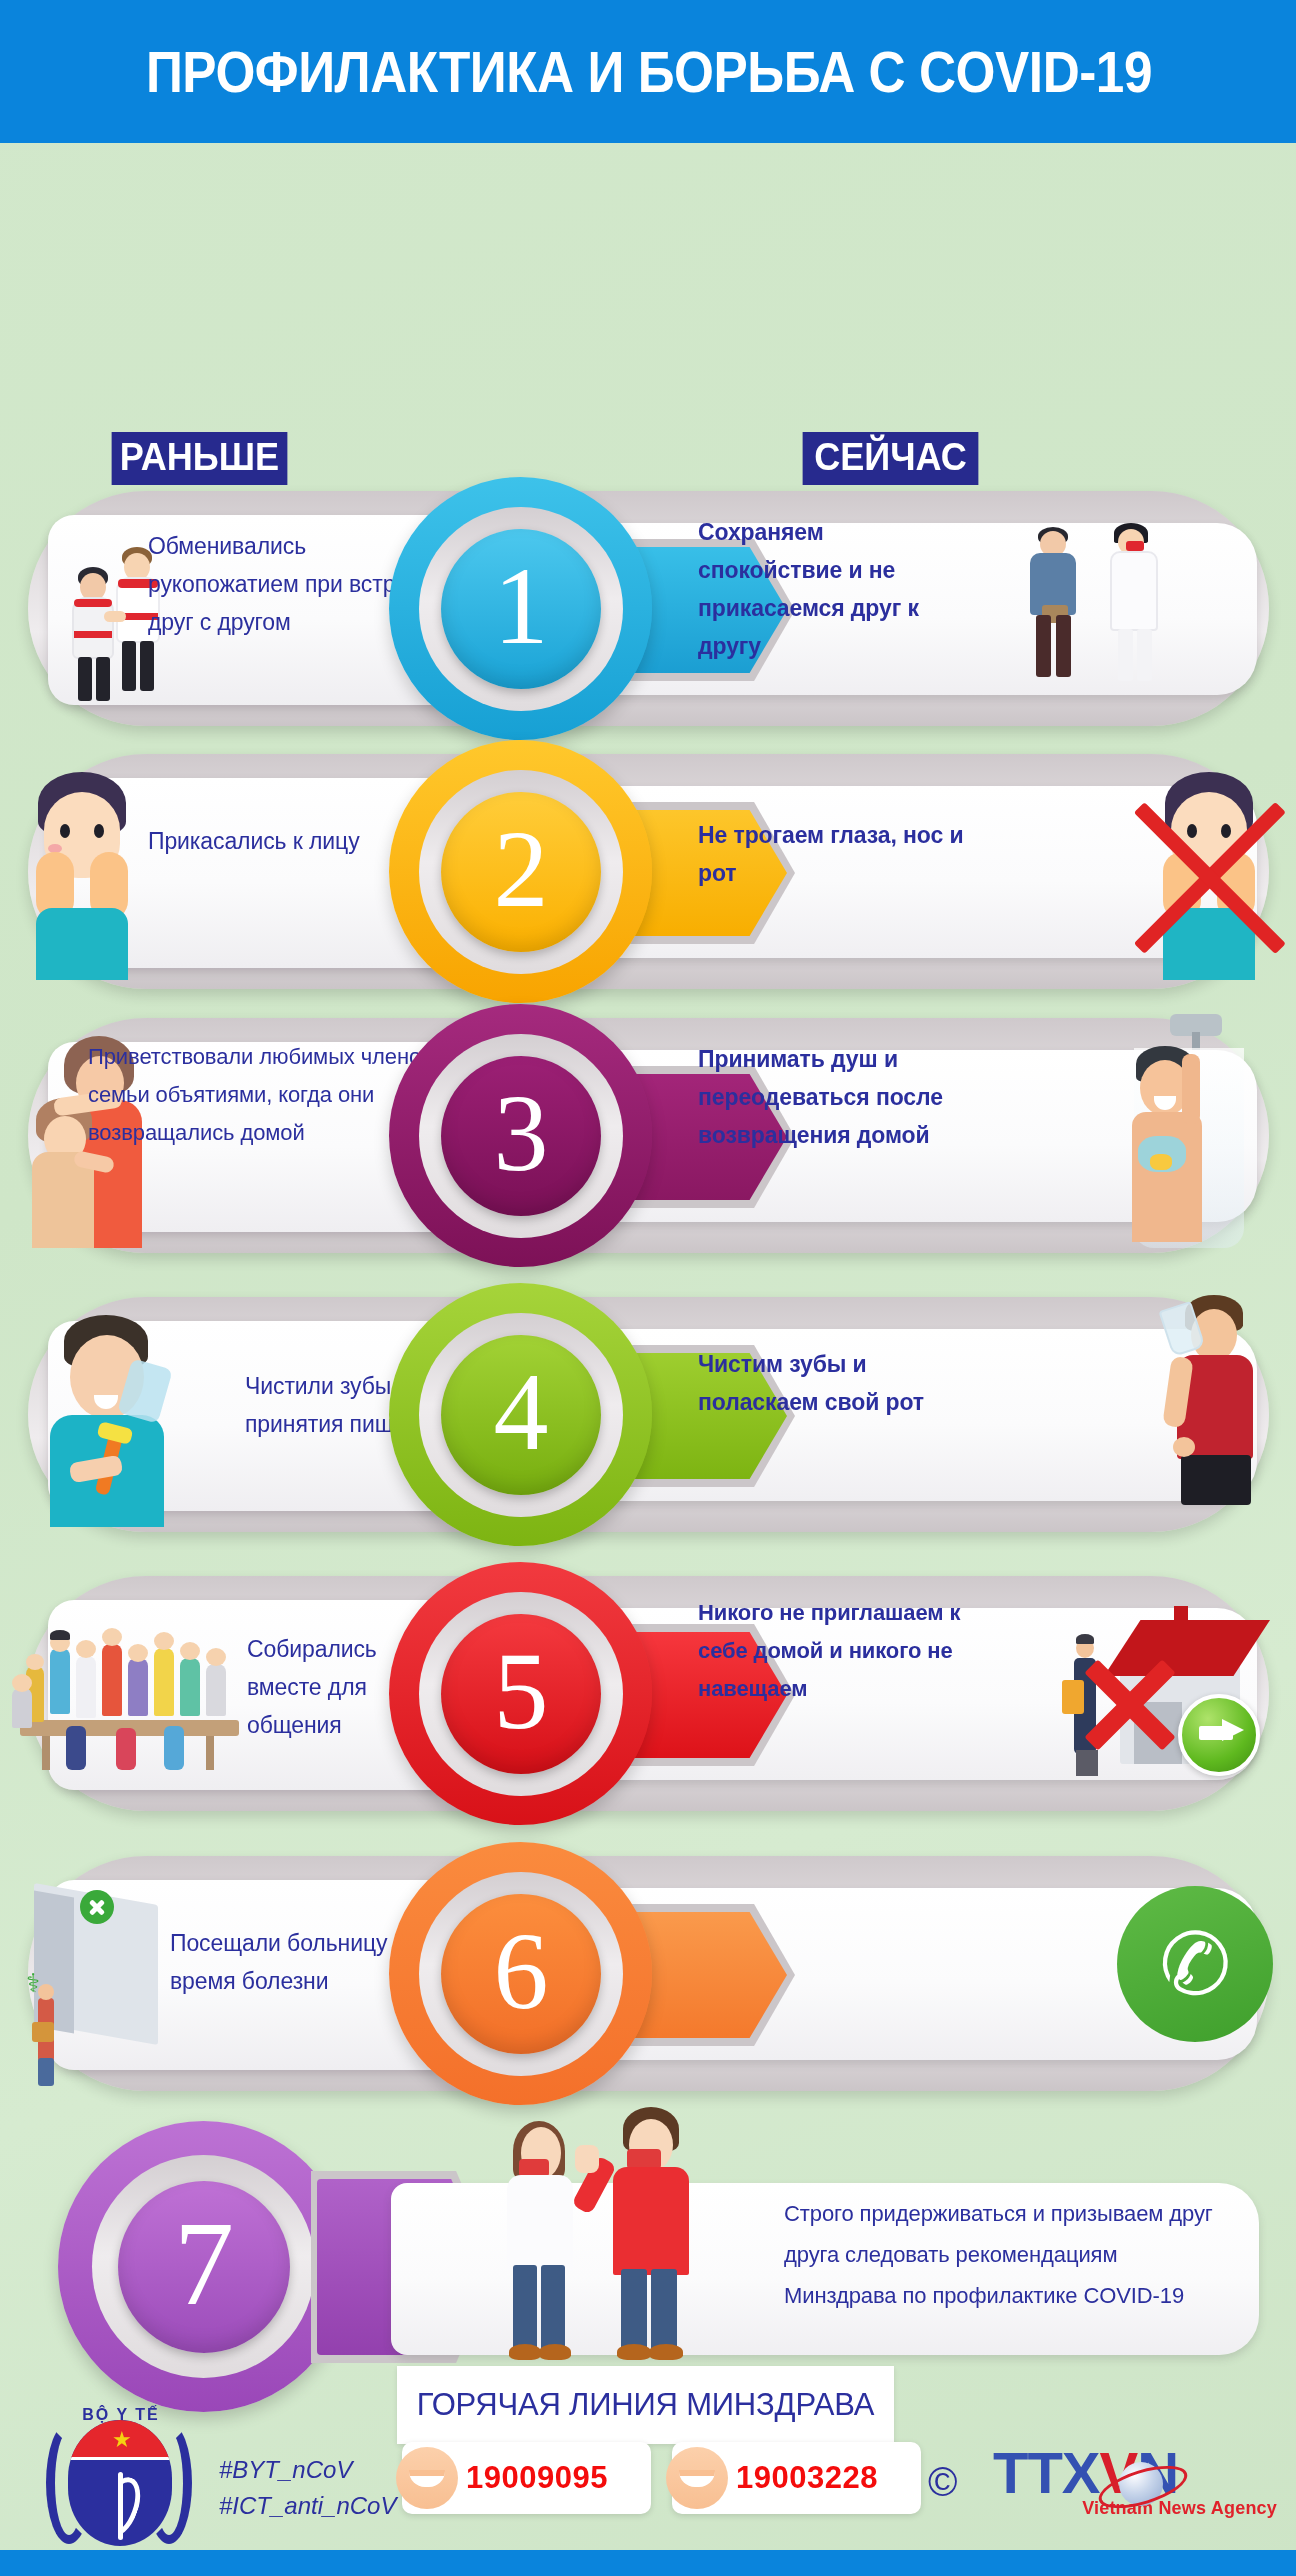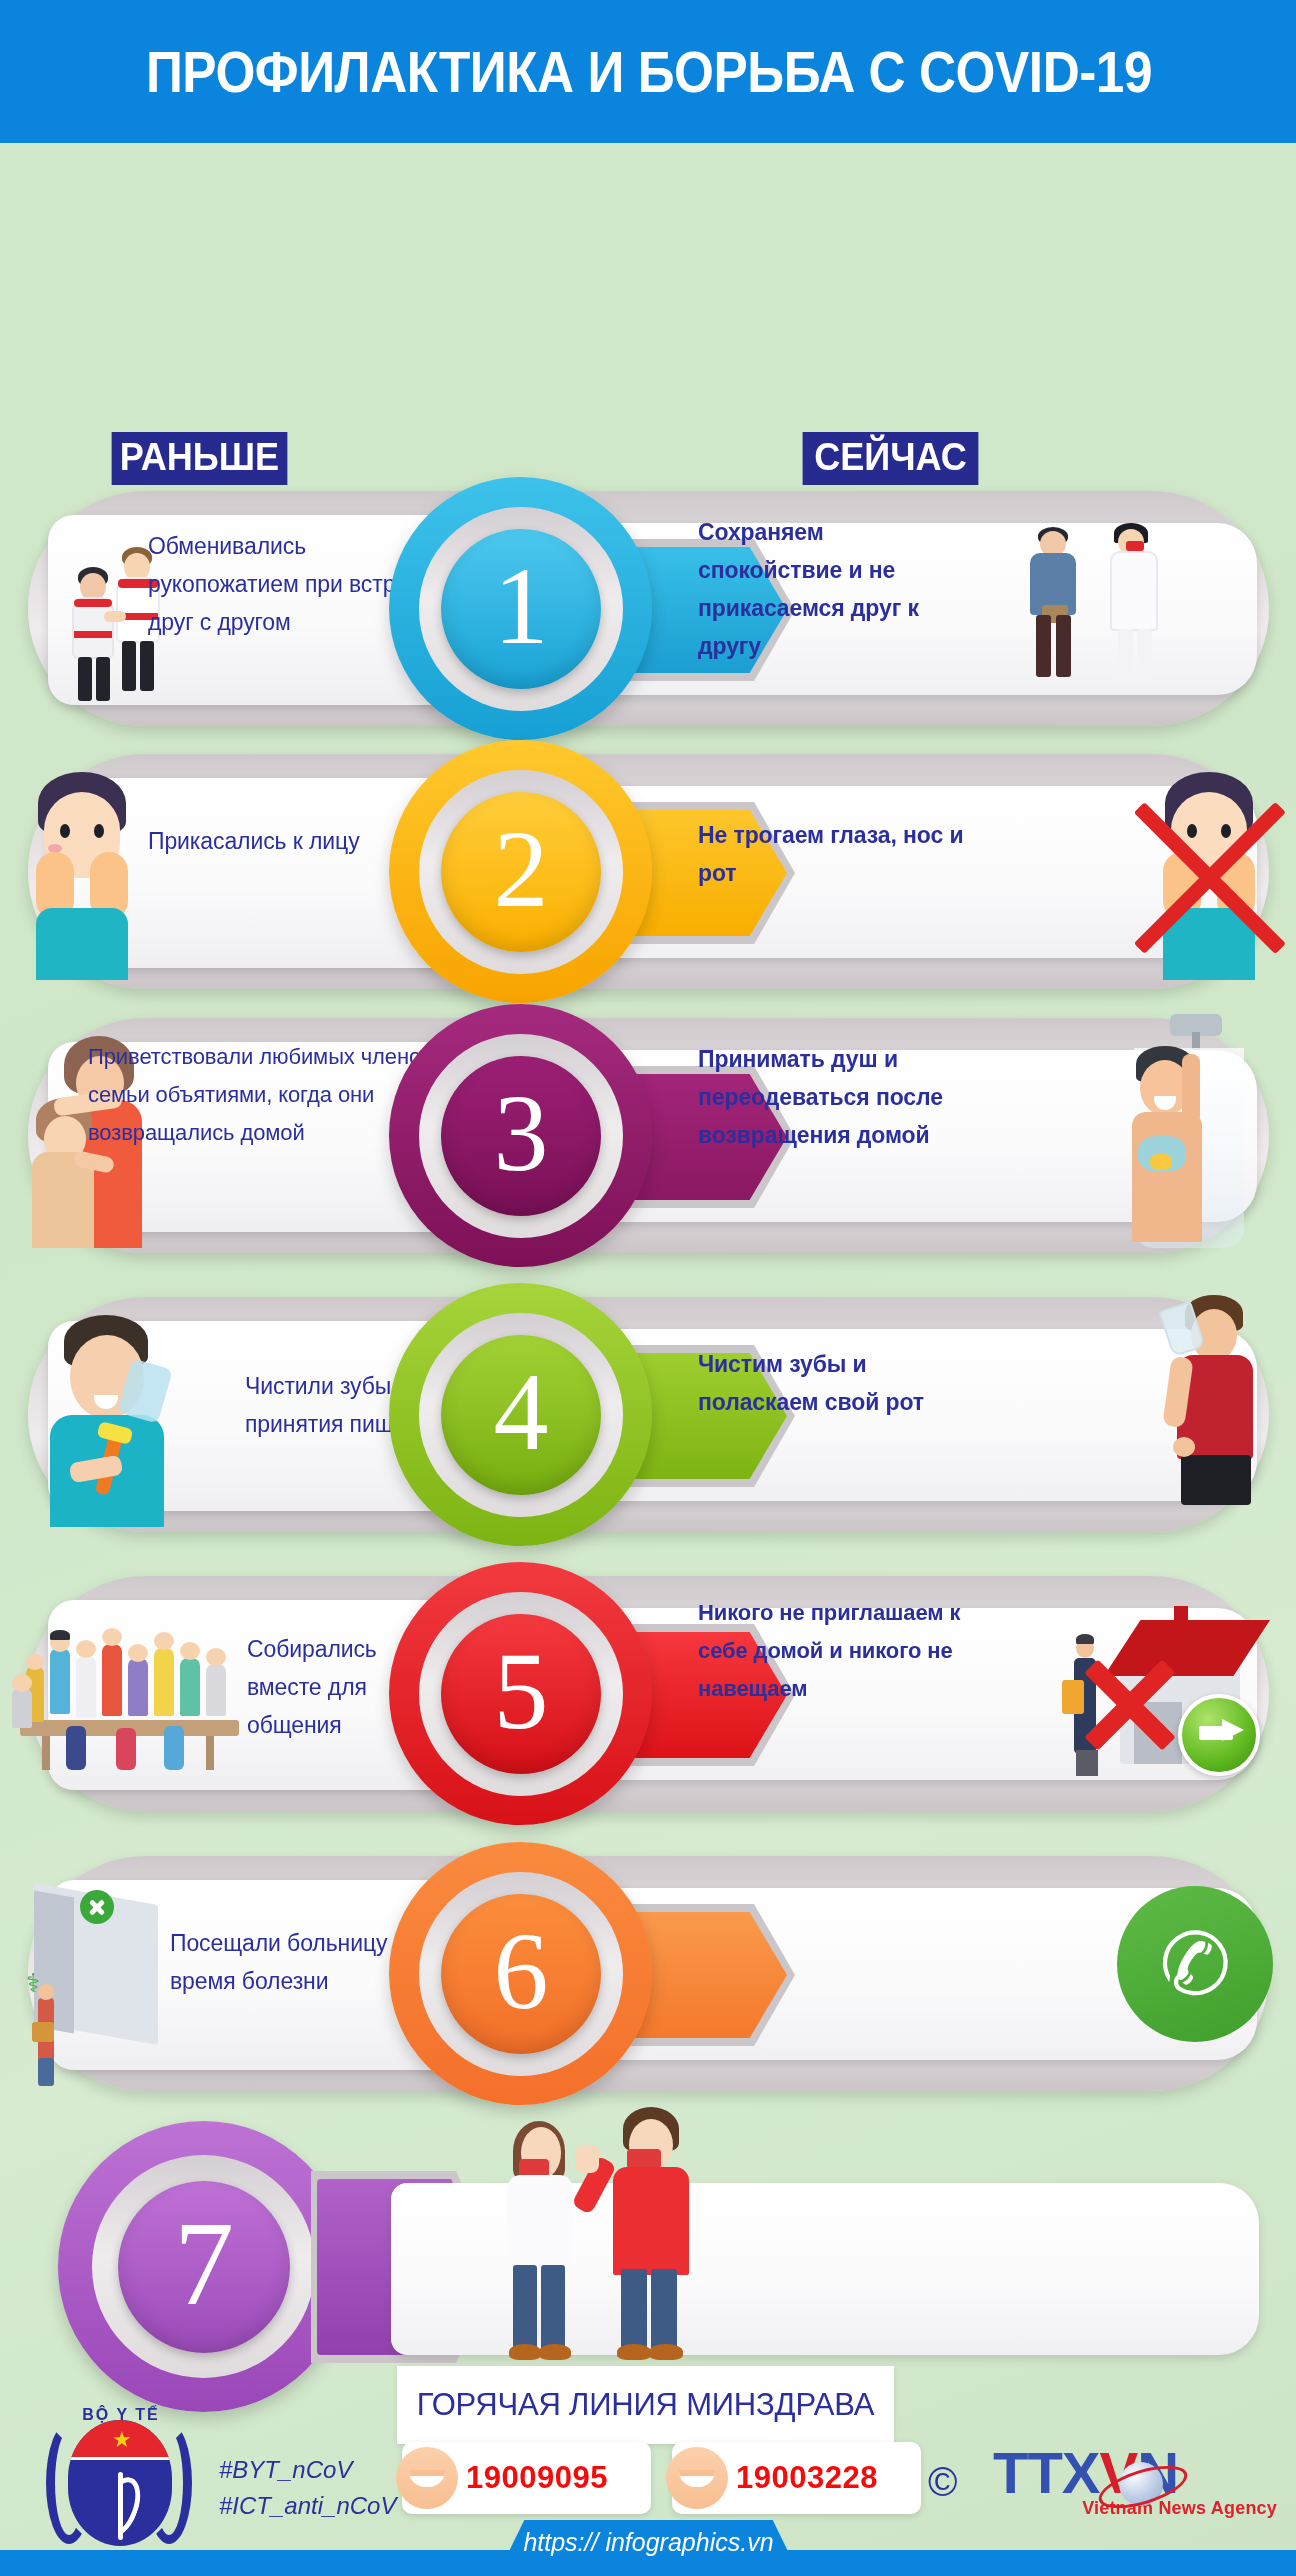--- a/index.html
+++ b/index.html
@@ -568,20 +568,21 @@
       <div style="position:absolute;left:140px;top:44px;width:34px;height:20px;background:#e03b3b;border-radius:4px;"></div>
       <div class="body" style="left:126px;top:62px;width:76px;height:108px;background:#ea2e32;border-radius:14px 14px 2px 2px;"></div>
       <div class="arm" style="left:96px;top:52px;width:22px;height:56px;background:#ea2e32;transform:rotate(28deg);"></div>
       <div style="position:absolute;left:88px;top:40px;width:24px;height:28px;background:#f8d8bc;border-radius:8px;"></div>
       <div class="leg" style="left:134px;top:164px;width:26px;height:82px;background:#3e5b85;"></div>
       <div class="leg" style="left:164px;top:164px;width:26px;height:82px;background:#3e5b85;"></div>
       <div class="shoe" style="left:130px;top:239px;width:34px;height:16px;background:#b5651d;"></div>
       <div class="shoe" style="left:162px;top:239px;width:34px;height:16px;background:#b5651d;"></div>
     </div>
 
+    <div class="txt" style="left:784px;top:72px;width:439px;font-size:22px;line-height:41px;">Строго придерживаться и призываем друг друга следовать рекомендациям Минздрава по профилактике COVID-19</div>
   </div>
 
   <div class="moh">
     <div class="moh-text">BỘ Y TẾ</div>
     <div class="moh-arcL"></div>
     <div class="moh-arcR"></div>
     <div class="moh-shield">
       <div class="moh-red"></div>
       <div class="moh-star">★</div>
       <div class="moh-rod"></div>
@@ -612,18 +613,15 @@
   <div class="ttxvn">
     <div class="ttxvn-main">
       <span>TTX</span><span class="v">V</span><span>N</span>
       <div class="globe"></div>
       <div class="globe-ring"></div>
     </div>
     <div class="ttxvn-sub">Vietnam News Agency</div>
   </div>
 
   <div class="bottombar"></div>
-  <div class="ribbon">
-    <span>https:// infographics.vn</span>
-  </div>
 
 </div>
 
 
 </body></html>

